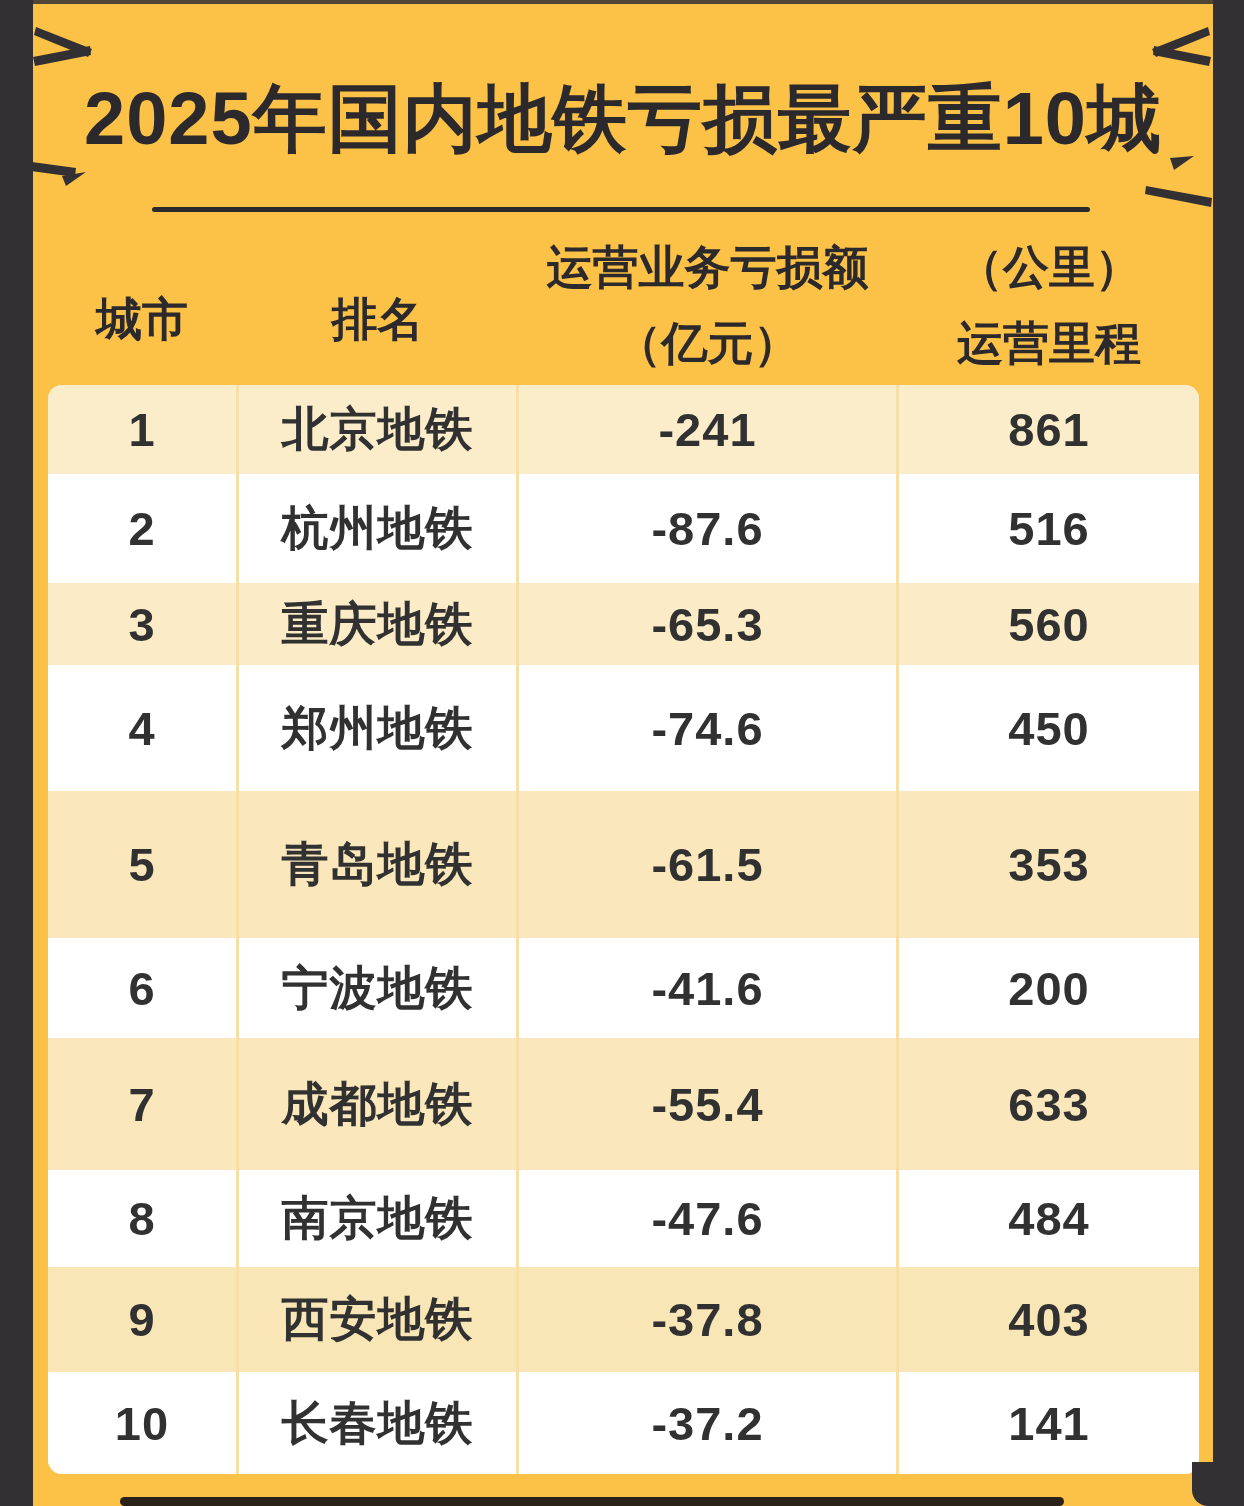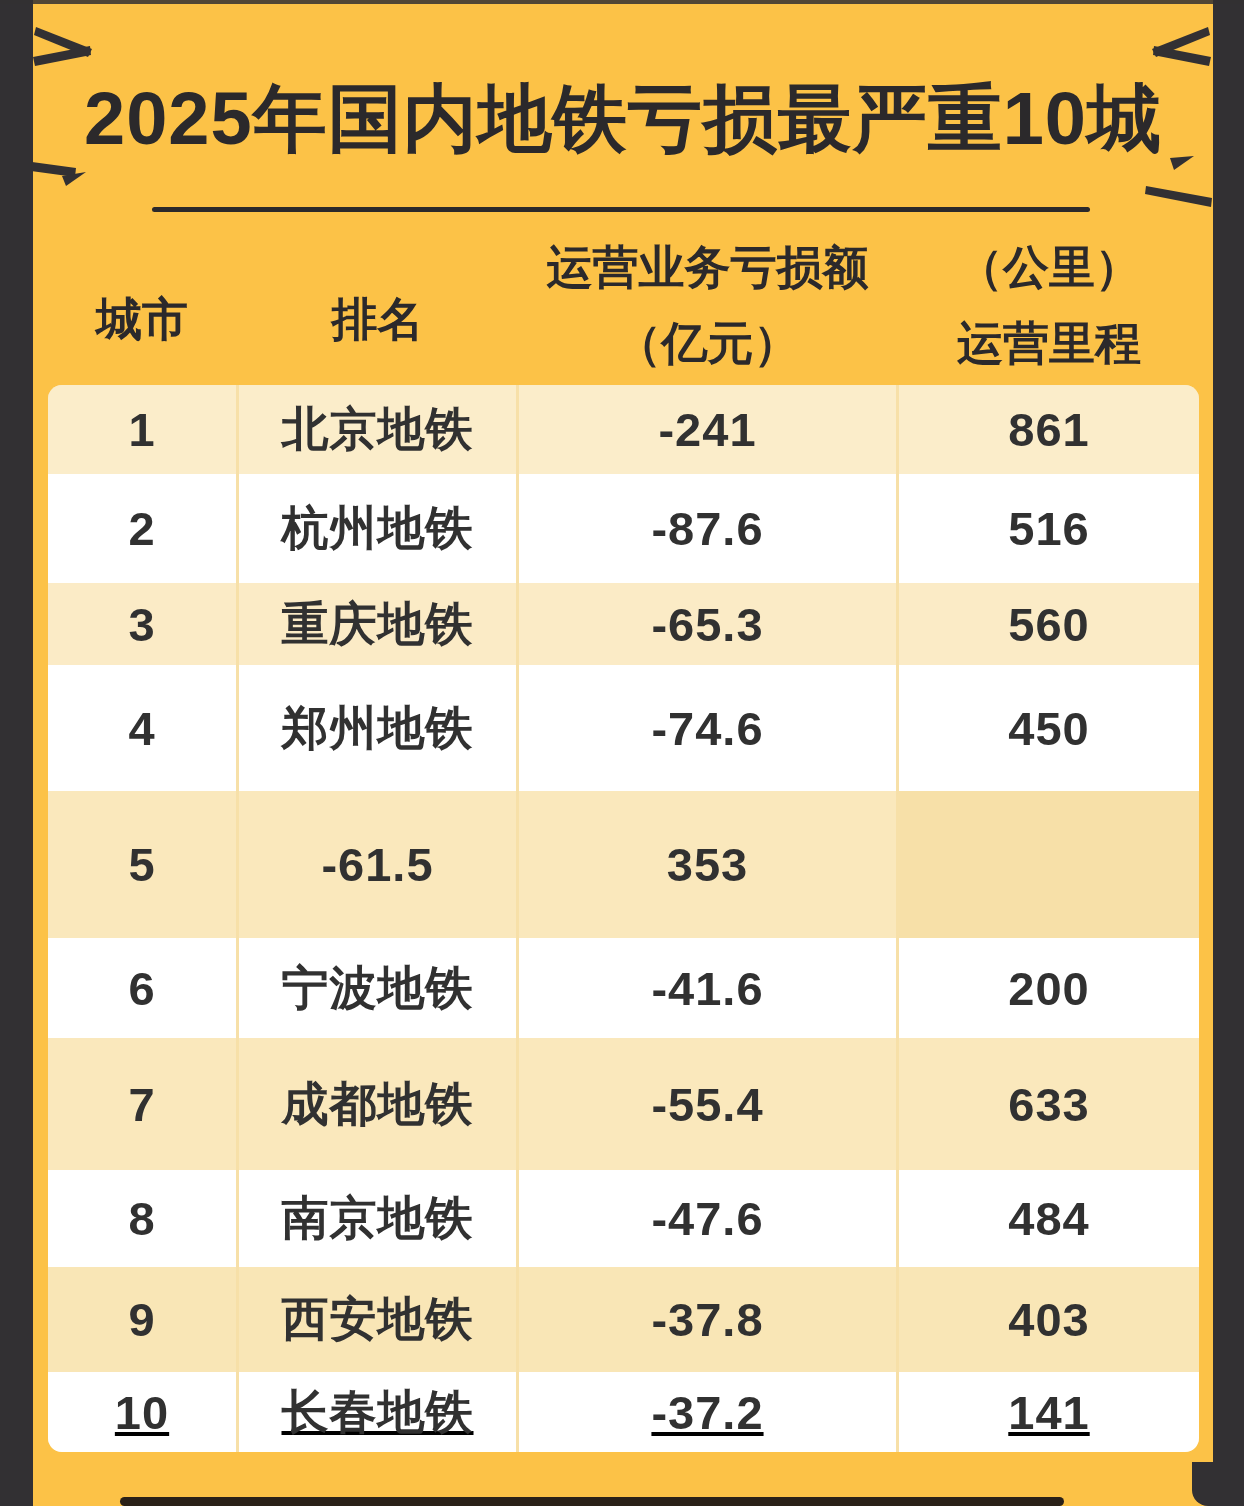--- a/index.html
+++ b/index.html
@@ -119,20 +119,21 @@
       <div class="cell mileage">560</div>
     </div>
     <div class="trow" style="height: 126px; --shade: #FFFFFF;">
       <div class="cell rank">4</div>
       <div class="cell city">郑州地铁</div>
       <div class="cell loss">-74.6</div>
       <div class="cell mileage">450</div>
     </div>
     <div class="trow" style="height: 147px; --shade: #FAE8BC;">
       <div class="cell rank">5</div>
+      <div class="cell city">青岛地铁</div>
       <div class="cell loss">-61.5</div>
       <div class="cell mileage">353</div>
     </div>
     <div class="trow" style="height: 100px; --shade: #FFFFFF;">
       <div class="cell rank">6</div>
       <div class="cell city">宁波地铁</div>
       <div class="cell loss">-41.6</div>
       <div class="cell mileage">200</div>
     </div>
     <div class="trow" style="height: 132px; --shade: #FAE8BC;">
@@ -146,21 +147,21 @@
       <div class="cell city">南京地铁</div>
       <div class="cell loss">-47.6</div>
       <div class="cell mileage">484</div>
     </div>
     <div class="trow" style="height: 105px; --shade: #F9E6B6;">
       <div class="cell rank">9</div>
       <div class="cell city">西安地铁</div>
       <div class="cell loss">-37.8</div>
       <div class="cell mileage">403</div>
     </div>
-    <div class="trow" style="height: 80px; text-decoration: underline; --shade: #FFFFFF;">
+    <div class="trow" style="height: 102px; --shade: #FFFFFF;">
       <div class="cell rank">10</div>
       <div class="cell city">长春地铁</div>
       <div class="cell loss">-37.2</div>
       <div class="cell mileage">141</div>
     </div>
   </div>
 
 <div class="corner-block"></div>
 <div class="bottom-bar"></div>
 

